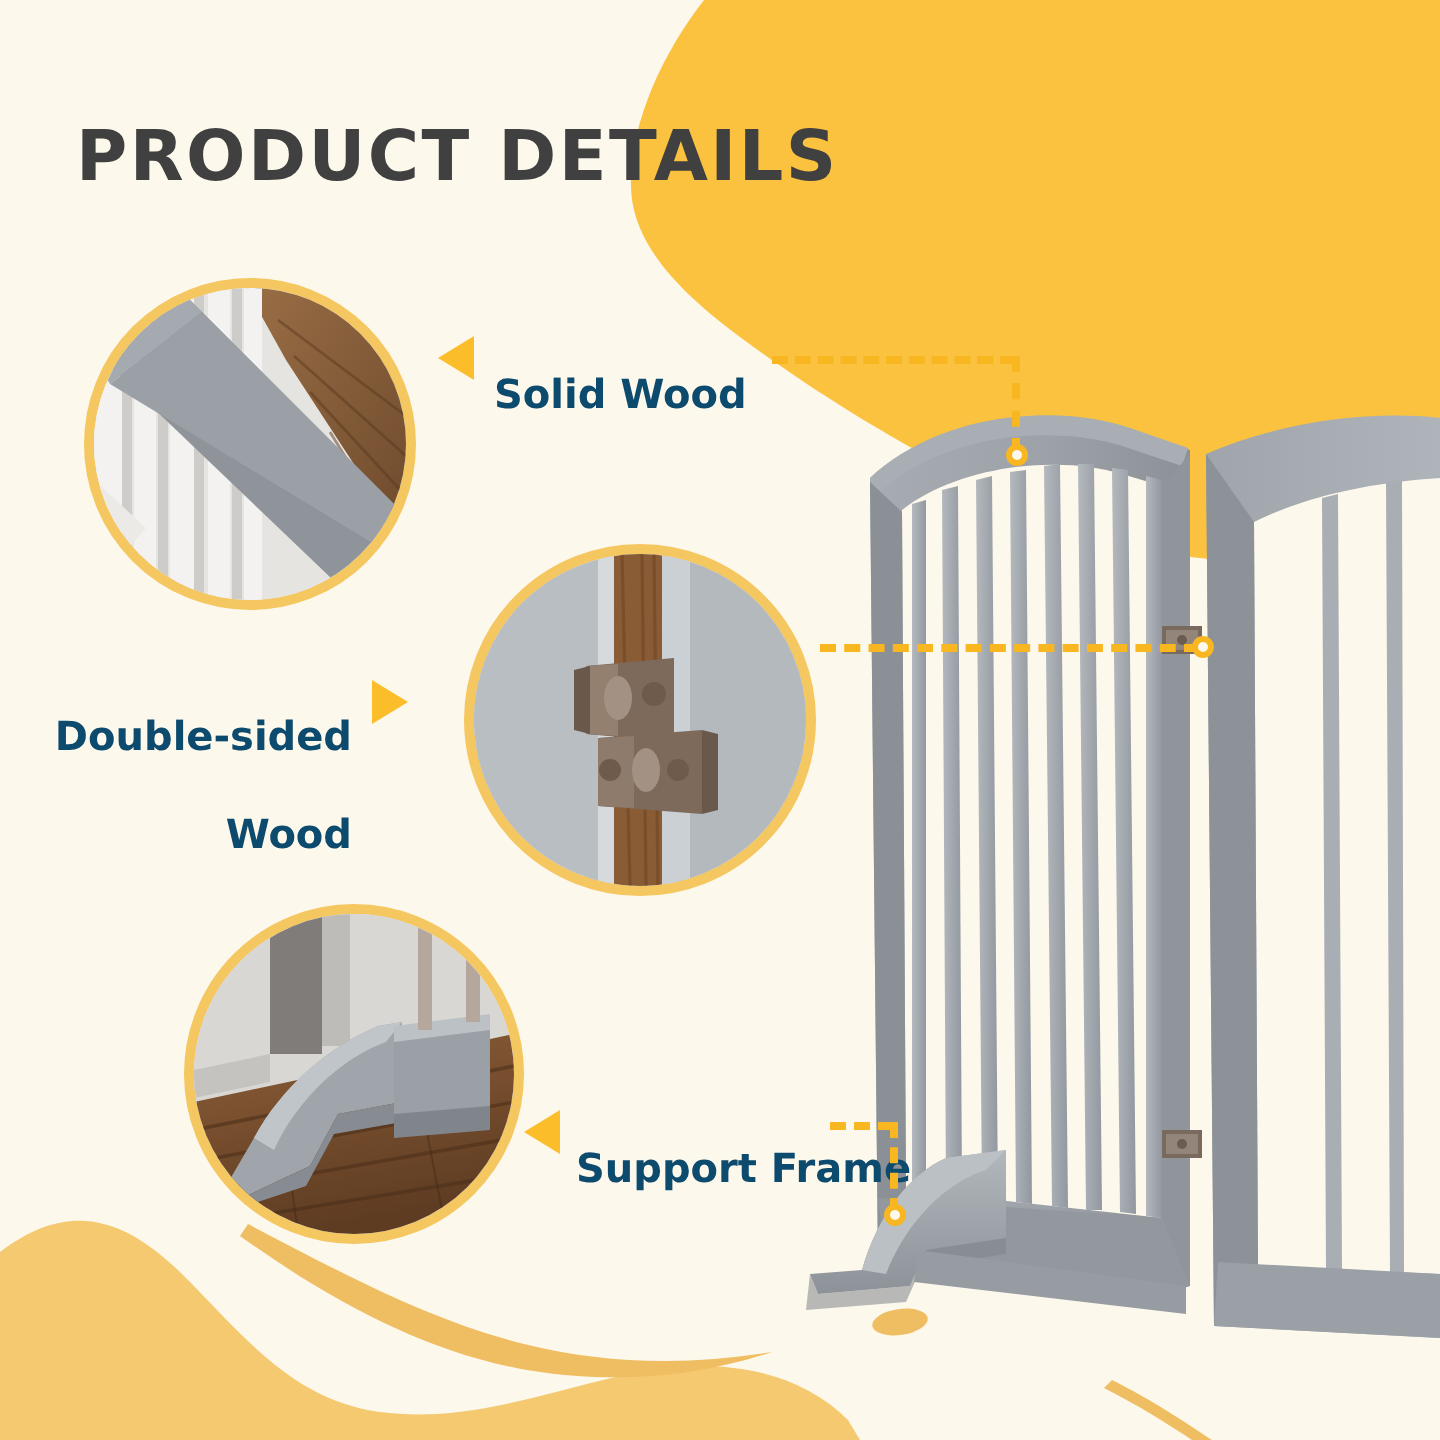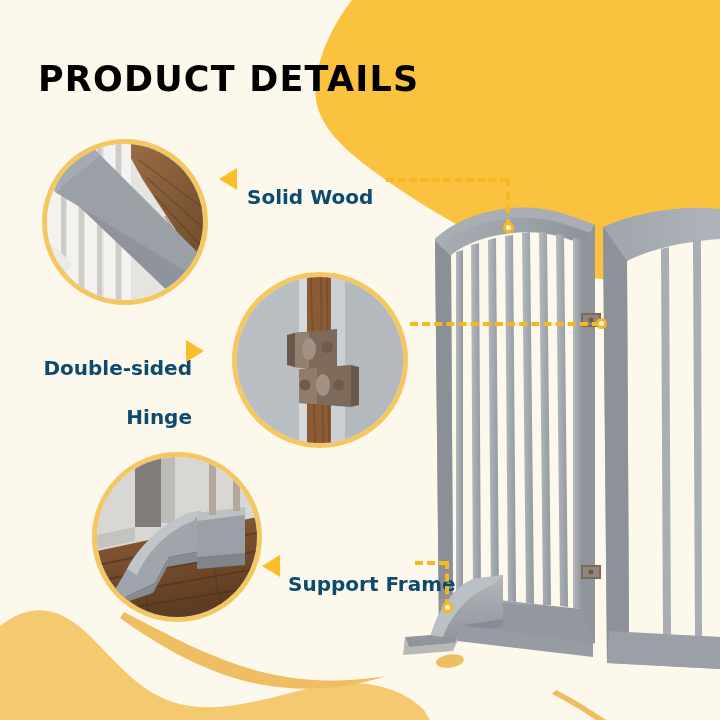--- a/index.html
+++ b/index.html
@@ -18,21 +18,21 @@
 
   
   #bg-deco{position:absolute;left:0;top:0;width:720px;height:720px;}
 
   
   #page-title{
     position:absolute;left:38px;top:59px;
     font-size:35px;
     font-weight:bold;
     letter-spacing:1.2px;
-    color:#000000;
+    color:#404040;
     font-family:"DejaVu Sans", sans-serif;
     white-space:nowrap;
   }
 
   
   .callout-circle{
     position:absolute;
     border-radius:50%;
     border:5px solid #F5C761;
     box-sizing:border-box;
@@ -43,21 +43,21 @@
   
   .callout-label{
     position:absolute;
     color:#0c4a6e;
     font-size:20px;
     font-weight:bold;
     line-height:1.22;
     font-family:"DejaVu Sans", sans-serif;
     white-space:pre-line;
   }
-  .label-left{text-align:right;margin-left:16px;}
+  .label-left{text-align:right;}
   .label-right{text-align:left;}
 
   
   .arrow{position:absolute;width:0;height:0;}
   .arrow-left{
     border-top:11px solid transparent;
     border-bottom:11px solid transparent;
     border-right:18px solid #FBBE2A;
   }
   .arrow-right{
@@ -345,21 +345,21 @@
         <ellipse cx="86" cy="108" rx="7" ry="11" fill="#A39283"></ellipse>
         <circle cx="68" cy="108" r="5.5" fill="#6E5B4C"></circle>
         <circle cx="102" cy="108" r="5.5" fill="#6E5B4C"></circle>
         <path d="M 114,88 L 122,90 L 122,128 L 114,130 Z" fill="#6A584A"></path>
       </g>
     </svg>
   </div>
 
   <div class="callout-label label-left" style="left:12px;top:332px;width:164px;">
     <div>Double-sided</div>
-    <div>Hinge</div>
+    <div>Wood</div>
   </div>
 
   <div class="arrow arrow-right" style="left:186px;top:340px;"></div>
 
   <div class="dash-h" style="left:410px;top:322px;width:190px;"></div>
   <div class="end-dot" style="left:596px;top:318px;"></div>
 
   <div class="callout-circle" style="left:92px;top:452px;width:170px;height:170px;">
     <svg width="160" height="160" viewBox="0 0 160 160">
       <defs>

